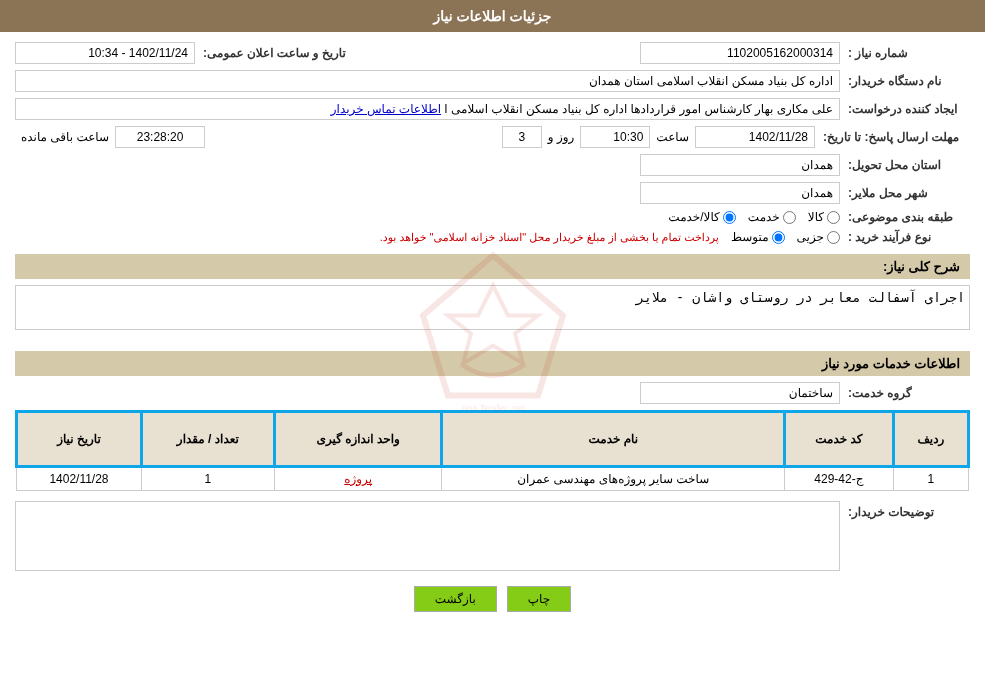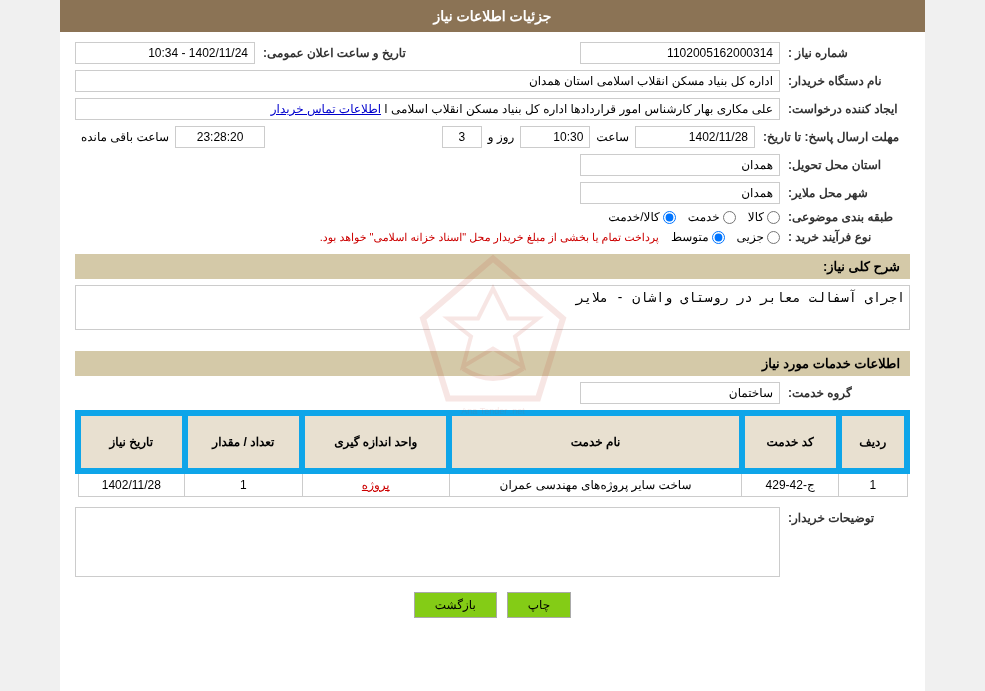--- a/index.html
+++ b/index.html
@@ -3,21 +3,21 @@
   <meta charset="utf-8">
   <style>
     * { box-sizing: border-box; margin: 0; padding: 0; }
     body {
       font-family: Tahoma, Arial, sans-serif;
       font-size: 12px;
       background: #f0f0f0;
       direction: rtl;
     }
     .page-wrapper {
-      width: 865px;
+      width: 985px;
       min-height: 691px;
       background: #fff;
       margin: 0 auto;
       padding-bottom: 20px;
     }
     .header-bar {
       background: #8B7355;
       color: #fff;
       text-align: center;
       padding: 8px 12px;
@@ -89,21 +89,21 @@
       align-items: center;
       margin-bottom: 6px;
     }
     table.data-table {
       width: 100%;
       border-collapse: collapse;
       margin-bottom: 10px;
     }
     table.data-table th {
       background: #e8e0d0;
-      border: 6px solid #0ea5e9;
+      border: 3px solid #0ea5e9;
       padding: 19px 8px;
       text-align: center;
       font-weight: bold;
       margin-left: 10px;
     }
     table.data-table td {
       border: 1px solid #ccc;
       padding: 4px 8px;
       text-align: center;
     }

